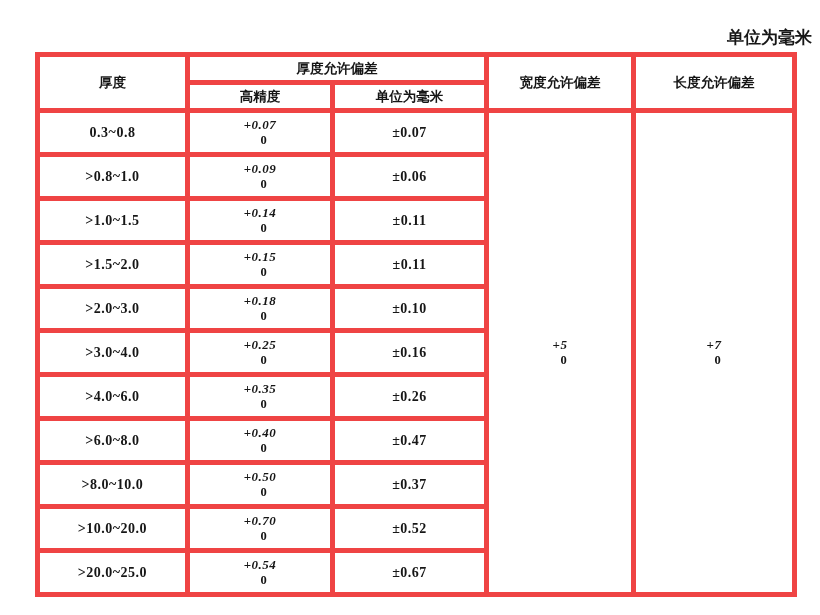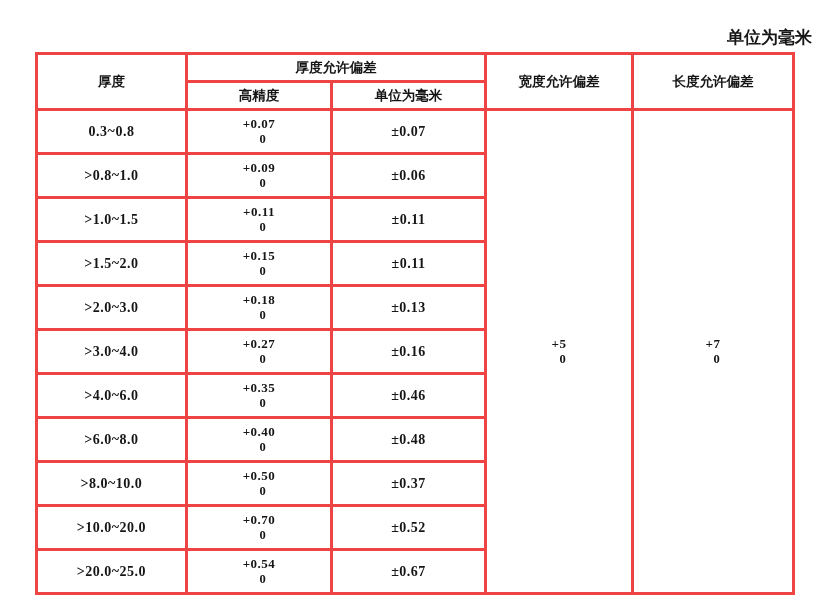--- a/index.html
+++ b/index.html
@@ -25,21 +25,21 @@
   }
   table.tol-table {
     position:absolute; left:35px; top:52px;
     width:757px;
     border-collapse:collapse;
     table-layout:fixed;
     border:2px solid #161616;
     border-bottom-width:3px;
   }
   .tol-table th, .tol-table td {
-    border:3px solid #ef4444;
+    border:5px solid #ef4444;
     text-align:center;
     vertical-align:middle;
     padding:0;
   }
   .tol-table thead th {
     font-family:"DejaVu Sans","Liberation Sans",sans-serif;
     font-weight:bold;
     font-size:13.5px;
     height:28px;
   }
@@ -51,21 +51,21 @@
   }
   .tol {
     display:inline-grid;
     grid-template-columns:auto auto;
     line-height:1.15;
     font-size:13px;
     font-weight:600;
     text-align:left;
   }
   .tol-sign  { grid-row:1; grid-column:1; }
-  .tol-upper { grid-row:1; grid-column:2; }
+  .tol-upper { grid-row:1; grid-column:2;font-style:italic; }
   .tol-lower { grid-row:2; grid-column:2; text-align:center; font-size:12.5px; }
 </style>
 </head>
 <body>
 
 <div class="page">
 
 
   <div class="unit-note">单位为毫米</div>
 
@@ -115,69 +115,69 @@
               <span class="tol-sign">+</span>
               <span class="tol-upper">0.09</span>
               <span class="tol-lower">0</span>
             </span></td>
           <td>±0.06</td>
         </tr>
         <tr>
           <td>&gt;1.0~1.5</td>
           <td><span class="tol">
               <span class="tol-sign">+</span>
-              <span class="tol-upper">0.11</span>
+              <span class="tol-upper">0.14</span>
               <span class="tol-lower">0</span>
             </span></td>
           <td>±0.11</td>
         </tr>
         <tr>
           <td>&gt;1.5~2.0</td>
           <td><span class="tol">
               <span class="tol-sign">+</span>
               <span class="tol-upper">0.15</span>
               <span class="tol-lower">0</span>
             </span></td>
           <td>±0.11</td>
         </tr>
         <tr>
           <td>&gt;2.0~3.0</td>
           <td><span class="tol">
               <span class="tol-sign">+</span>
               <span class="tol-upper">0.18</span>
               <span class="tol-lower">0</span>
             </span></td>
-          <td>±0.13</td>
+          <td>±0.10</td>
         </tr>
         <tr>
           <td>&gt;3.0~4.0</td>
           <td><span class="tol">
               <span class="tol-sign">+</span>
-              <span class="tol-upper">0.27</span>
+              <span class="tol-upper">0.25</span>
               <span class="tol-lower">0</span>
             </span></td>
           <td>±0.16</td>
         </tr>
         <tr>
           <td>&gt;4.0~6.0</td>
           <td><span class="tol">
               <span class="tol-sign">+</span>
               <span class="tol-upper">0.35</span>
               <span class="tol-lower">0</span>
             </span></td>
-          <td>±0.46</td>
+          <td>±0.26</td>
         </tr>
         <tr>
           <td>&gt;6.0~8.0</td>
           <td><span class="tol">
               <span class="tol-sign">+</span>
               <span class="tol-upper">0.40</span>
               <span class="tol-lower">0</span>
             </span></td>
-          <td>±0.48</td>
+          <td>±0.47</td>
         </tr>
         <tr>
           <td>&gt;8.0~10.0</td>
           <td><span class="tol">
               <span class="tol-sign">+</span>
               <span class="tol-upper">0.50</span>
               <span class="tol-lower">0</span>
             </span></td>
           <td>±0.37</td>
         </tr>

